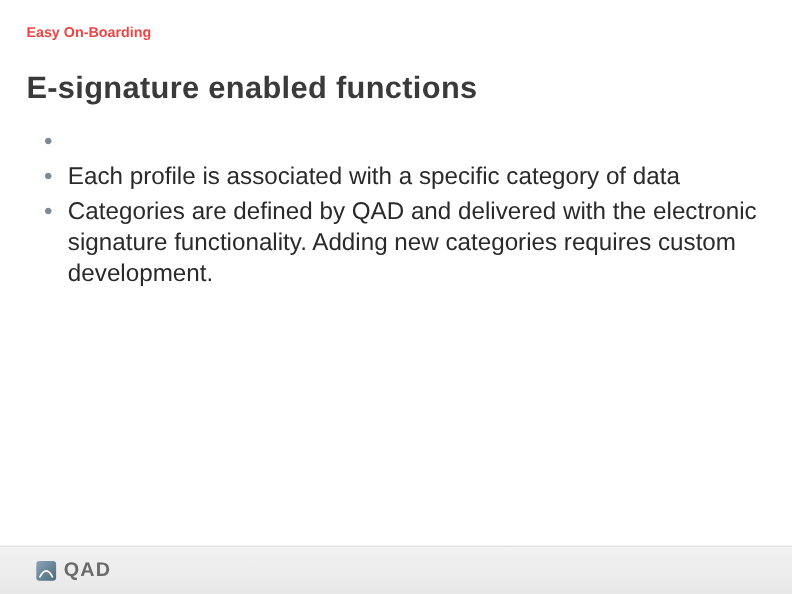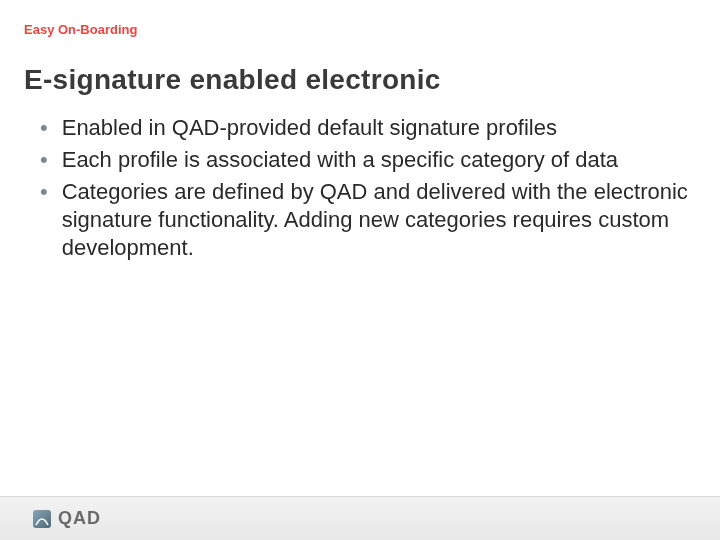--- a/index.html
+++ b/index.html
@@ -80,25 +80,24 @@
       font-size: 18px;
       font-weight: bold;
       letter-spacing: 1px;
     }
   </style>
 </head>
 <body>
 
 <div class="slide">
   <div class="pretitle">Easy On-Boarding</div>
-  <div class="title">E-signature enabled electronic</div>
+  <div class="title">E-signature enabled functions</div>
   <div class="bullets">
     <div class="bullet-item">
       <span class="bullet-marker">•</span>
-      <span class="bullet-text">Enabled in QAD-provided default signature profiles</span>
     </div>
     <div class="bullet-item">
       <span class="bullet-marker">•</span>
       <span class="bullet-text">Each profile is associated with a specific category of data</span>
     </div>
     <div class="bullet-item">
       <span class="bullet-marker">•</span>
       <span class="bullet-text">Categories are defined by QAD and delivered with the electronic signature functionality. Adding new categories requires custom development.</span>
     </div>
   </div>

